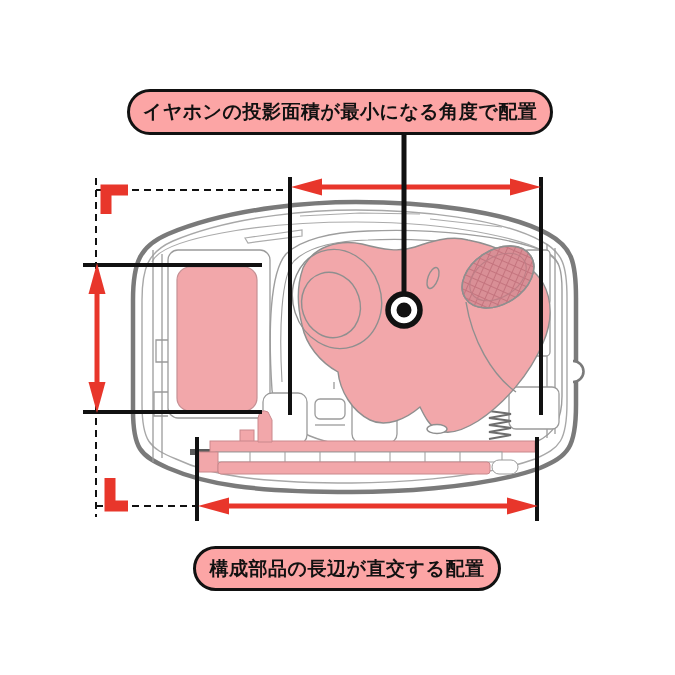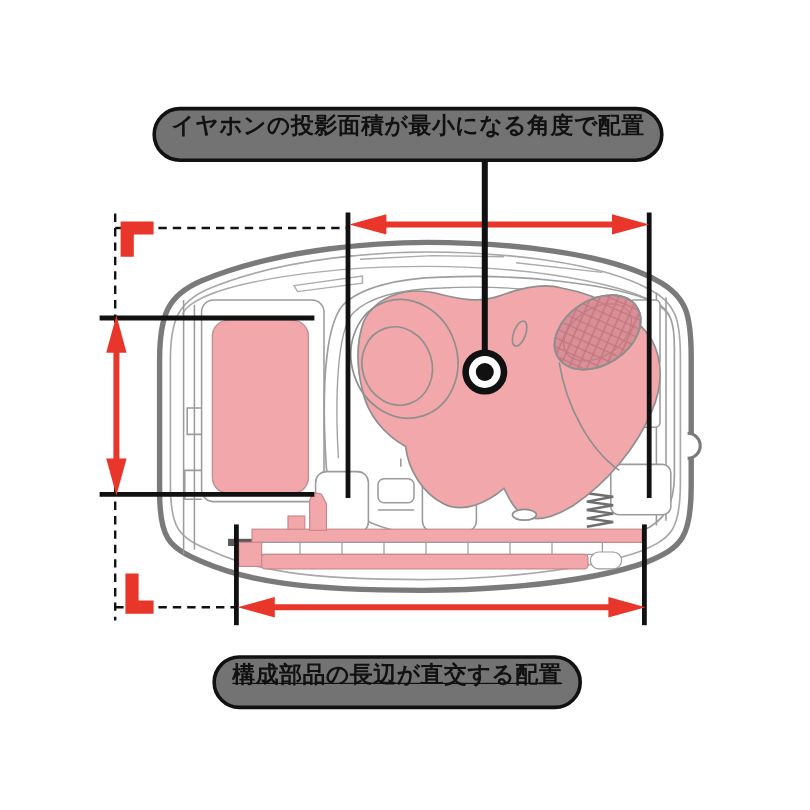--- a/index.html
+++ b/index.html
@@ -10,28 +10,28 @@
     --case-gray:#7A7A7A;
     --detail-gray:#9B9B9B;
   }
   html,body{margin:0;padding:0;background:#ffffff;}
   .stage{
     position:relative;width:675px;height:675px;background:#ffffff;overflow:hidden;
     font-family:"Liberation Sans","DejaVu Sans",sans-serif;
   }
   .stage svg{position:absolute;left:0;top:0;}
   .callout{
-    position:absolute;box-sizing:border-box;background:#737373;
+    position:absolute;box-sizing:border-box;background:#fca5a5;
     border:3.5px solid var(--ink);border-radius:24px;
-    display:flex;justify-content:center;
+    display:flex;align-items:center;justify-content:center;
     font-size:19px;font-weight:600;color:var(--ink);
     letter-spacing:0.5px;white-space:nowrap;z-index:5;
   }
   .callout-top{left:127px;top:89px;width:426px;height:46px;}
-  .callout-bottom{left:177px;top:546px;width:308px;height:45px;text-decoration:underline;}
+  .callout-bottom{left:193px;top:546px;width:308px;height:45px;}
 </style>
 </head>
 <body>
 
 <div class="stage">
 
   <svg width="675" height="675" viewBox="0 0 675 675">
     <defs>
       <pattern id="hatch" patternUnits="userSpaceOnUse" width="7" height="7" patternTransform="rotate(-33 0 0)">
         <path d="M0,3.5 H7 M3.5,0 V7" stroke="#C4747E" stroke-width="1"></path>

